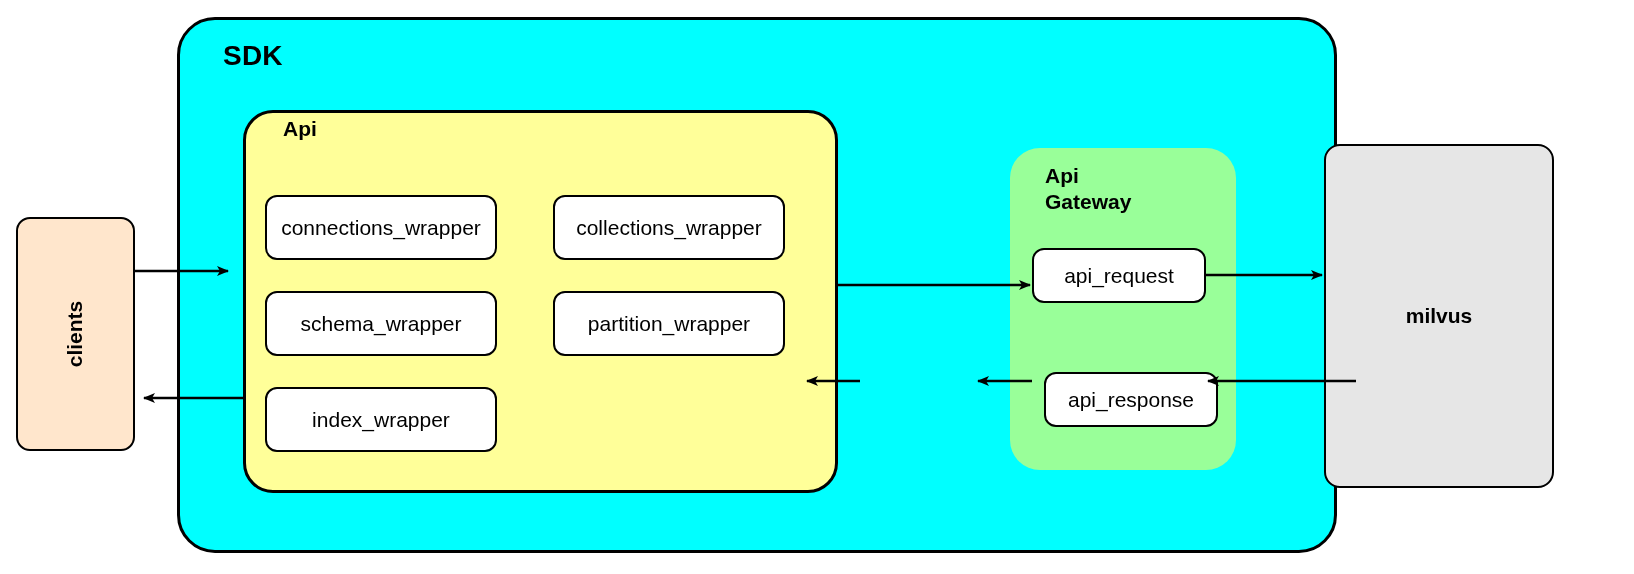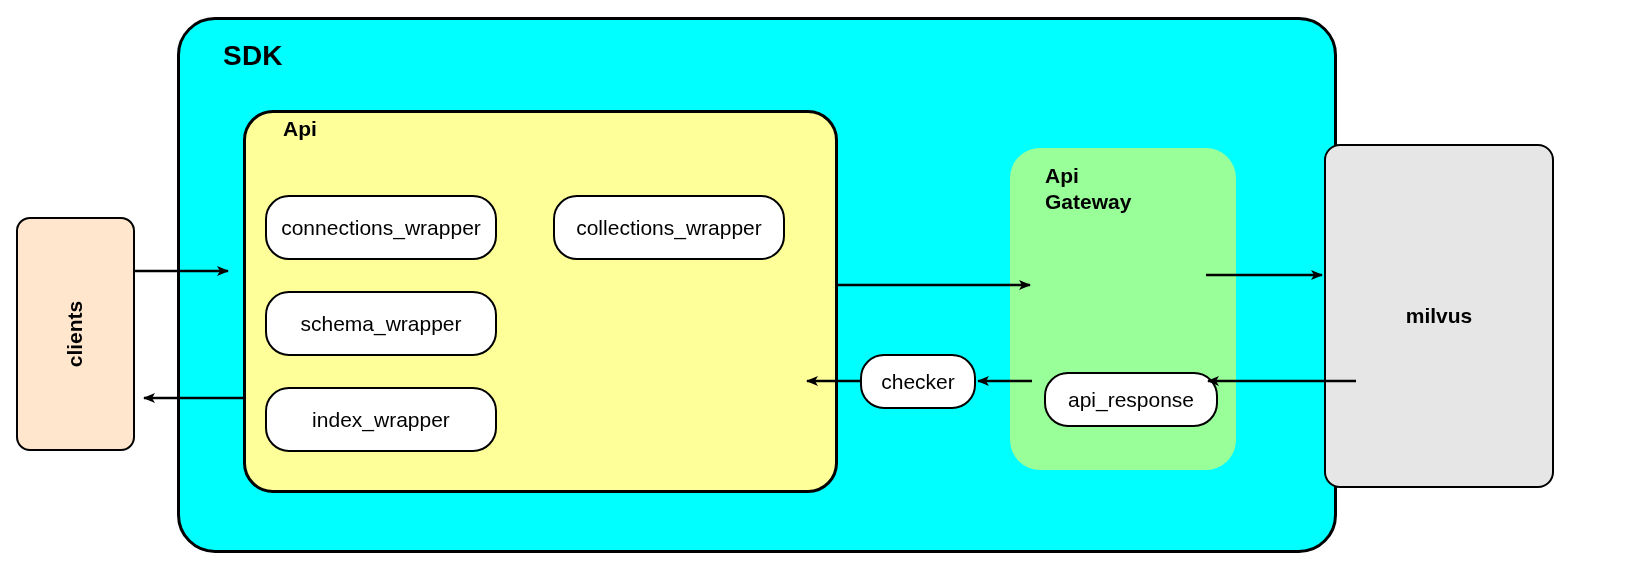--- a/index.html
+++ b/index.html
@@ -62,21 +62,21 @@
     color: #000000;
     line-height: 26px;
     width: 160px;
   }
   
   .card {
     position: absolute;
     box-sizing: border-box;
     background: #ffffff;
     border: 2px solid #000000;
-    border-radius: 24px;
+    border-radius: 12px;
     display: flex;
     align-items: center;
     justify-content: center;
     font-size: 21px;
     color: #000000;
   }
   .w-card { width: 232px; height: 65px; }
   .col-a { left: 265px; }
   .col-b { left: 553px; }
   .row-1 { top: 195px; }
@@ -173,29 +173,30 @@
   <div class="sdk-label">SDK</div>
 
   <div class="box apiwrapper-box"></div>
   <div class="apiwrapper-label">
     <div>Api</div>
   </div>
 
   <div class="card w-card col-a row-1">connections_wrapper</div>
   <div class="card w-card col-b row-1">collections_wrapper</div>
   <div class="card w-card col-a row-2">schema_wrapper</div>
+  <div class="card w-card col-b row-2">partition_wrapper</div>
   <div class="card w-card col-a row-3">index_wrapper</div>
 
-  <div class="card checker-card">checker</div>
 
   <div class="box gateway-box"></div>
   <div class="gateway-label">
     <div>Api</div>
     <div>Gateway</div>
   </div>
+  <div class="card g-card g-row-1">api_request</div>
   <div class="card g-card g-row-2">api_response</div>
 
   <div class="box milvus-box">milvus</div>
 
   <div class="box clients-box">
     <span class="clients-label">clients</span>
   </div>
 
   <svg id="connectors" viewBox="0 0 1634 574" xmlns="http://www.w3.org/2000/svg">
     <defs>

